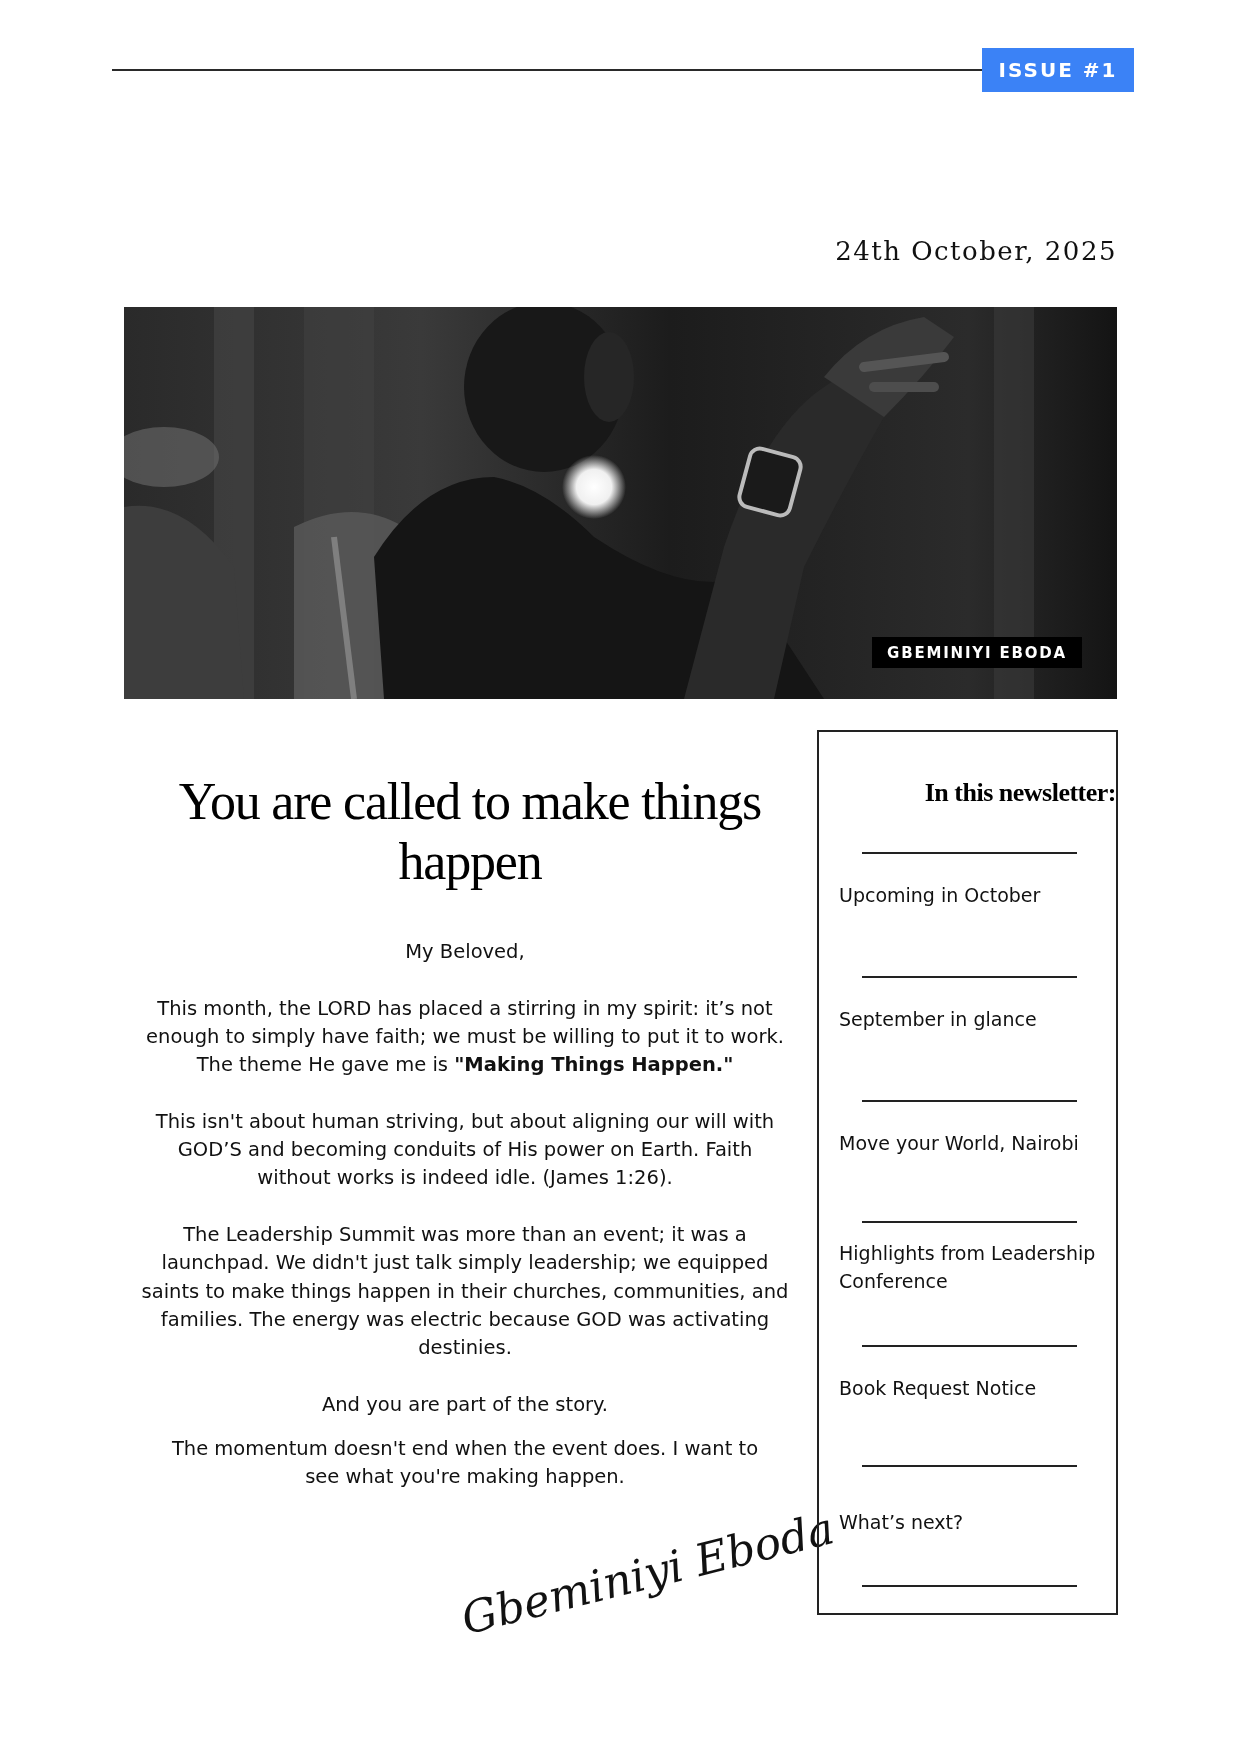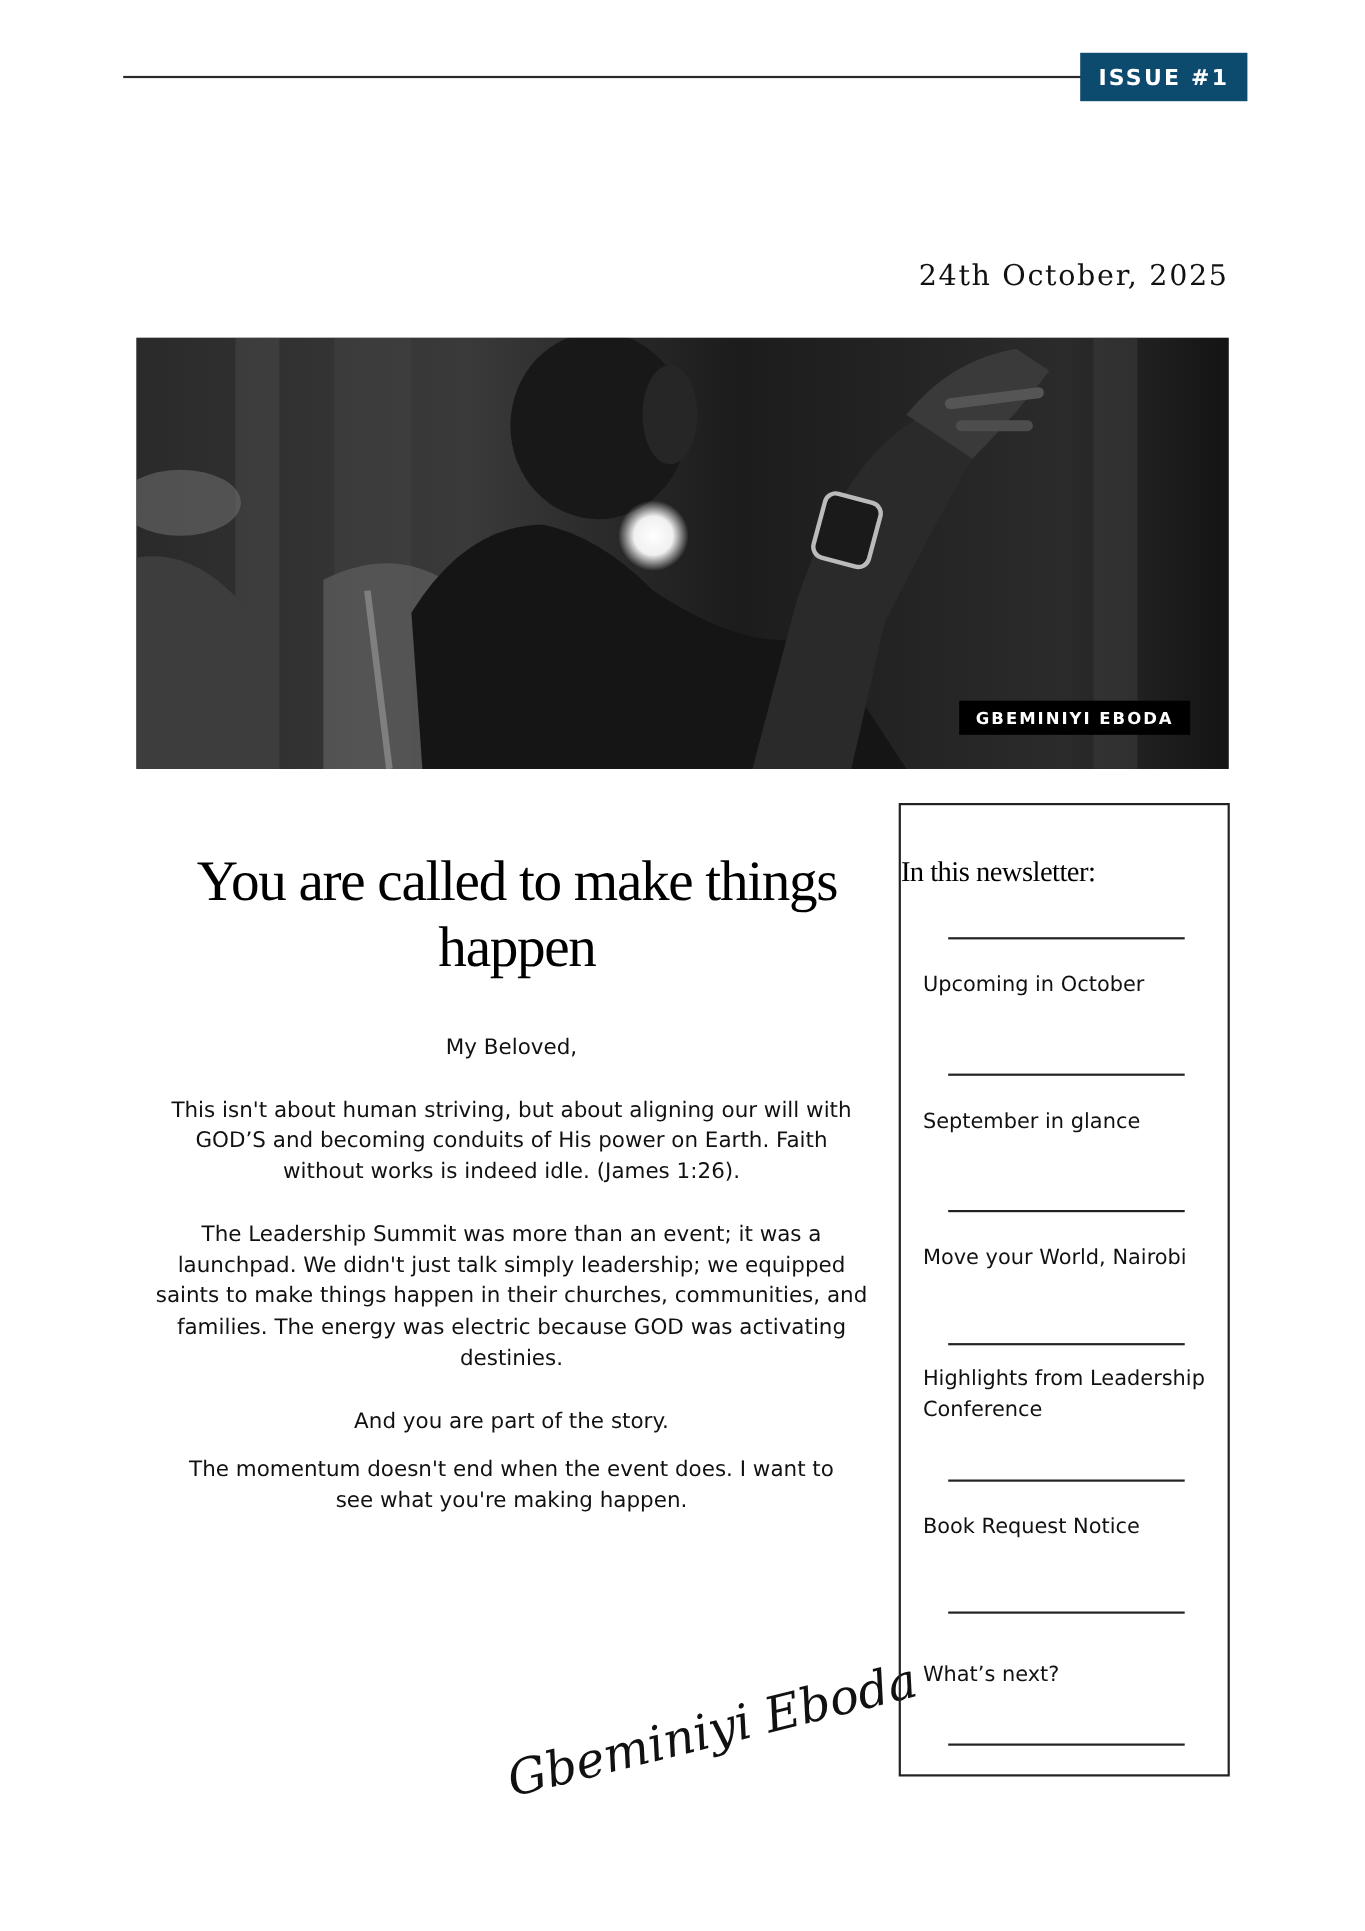--- a/index.html
+++ b/index.html
@@ -2,21 +2,21 @@
 <html><head>
 <meta charset="utf-8">
 <style>
   html, body { margin:0; padding:0; }
   body {
     width:1241px; height:1755px; position:relative; background:#ffffff;
     font-family:"Liberation Sans", sans-serif; color:#111; overflow:hidden;
   }
   .top-rule { position:absolute; left:112px; top:69px; width:872px; height:2px; background:#2a2a2a; }
   .issue-badge {
-    position:absolute; left:982px; top:48px; width:152px; height:44px; background:#0c4a6e;
+    position:absolute; left:982px; top:48px; width:152px; height:44px; background:#3b82f6;
     color:#fff; font-family:"DejaVu Sans", sans-serif; font-weight:bold; font-size:20px;
     letter-spacing:2px; display:flex; align-items:center; justify-content:center;
   }
   .date {
     position:absolute; right:124px; top:212px; font-family:"DejaVu Serif", serif;
     font-size:26px; letter-spacing:1.5px; color:#111;margin-top:24px;
   }
   .photo {
     position:absolute; left:124px; top:307px; width:993px; height:392px; overflow:hidden;
     background:#1e1e1e;
@@ -42,22 +42,22 @@
   .signature {
     position:absolute; left:478px; top:1592px; width:290px; height:90px;
     font-family:"DejaVu Serif", serif; font-style:italic; font-size:44px; color:#111;
     transform:rotate(-14deg); transform-origin:left bottom; white-space:nowrap;
   }
   .toc {
     position:absolute; left:817px; top:730px; width:297px; height:881px;
     border:2px solid #222; box-sizing:content-box;
   }
   .toc-title {
-    position:absolute; left:0; top:46px; width:100%; text-align:left;
-    font-family:"Liberation Serif", serif; font-size:26px; letter-spacing:-0.5px; color:#000;
+    position:absolute; left:0; top:46px; width:100%; text-align:right;
+    font-family:"Liberation Serif", serif; font-size:26px; letter-spacing:-0.5px; color:#000;font-weight:bold;
   }
   .toc-divider { position:absolute; left:43px; width:215px; height:2px; background:#222; }
   .toc-item {
     position:absolute; left:20px; width:257px; 
     font-family:"DejaVu Sans", sans-serif; font-size:19px; line-height:28px; color:#111;
     cursor:pointer;
   }
 </style>
 </head>
 <body>
@@ -106,20 +106,21 @@
 
     <rect x="620" y="145" width="52" height="60" rx="10" fill="#1a1a1a" stroke="#bbb" stroke-width="4" transform="rotate(15 646 175)"></rect>
   </svg>
 </div>
 <div class="photo-caption">GBEMINIYI EBODA</div>
 
 <h1 class="headline">You are called to make things happen</h1>
 
 <div class="letter-body">
   <p>My Beloved,</p>
+  <p><span>This month, the LORD has placed a stirring in my spirit: it’s not enough to simply have faith; we must be willing to put it to work. The theme He gave me is </span><strong>"Making Things Happen."</strong></p>
   <p>This isn't about human striving, but about aligning our will with GOD’S and becoming conduits of His power on Earth. Faith without works is indeed idle. (James 1:26).</p>
   <p>The Leadership Summit was more than an event; it was a launchpad. We didn't just talk simply leadership; we equipped saints to make things happen in their churches, communities, and families. The energy was electric because GOD was activating destinies.</p>
   <p class="tight">And you are part of the story.</p>
   <p class="tight">The momentum doesn't end when the event does. I want to see what you're making happen.</p>
 </div>
 
 <div class="signature">Gbeminiyi Eboda</div>
 
 <div class="toc">
   <div class="toc-title">In this newsletter:</div>

